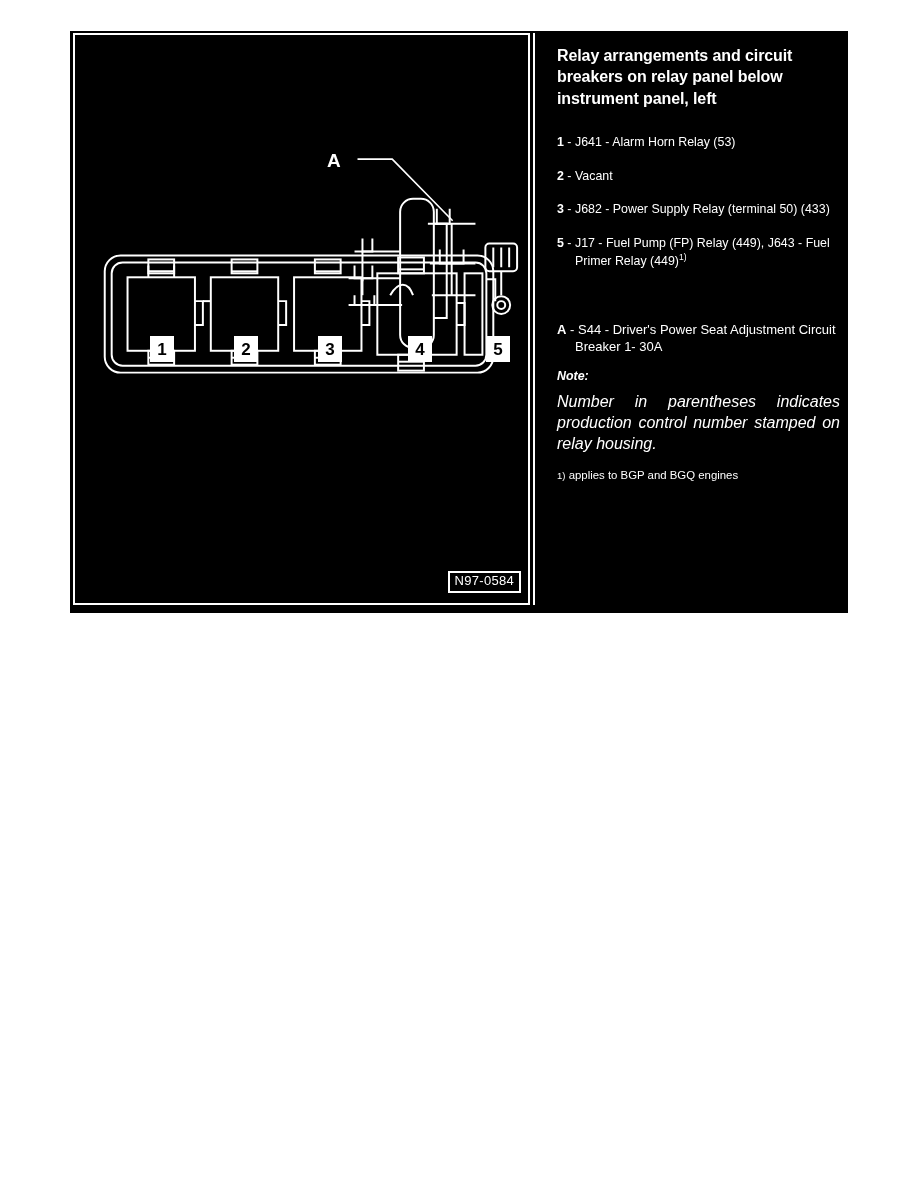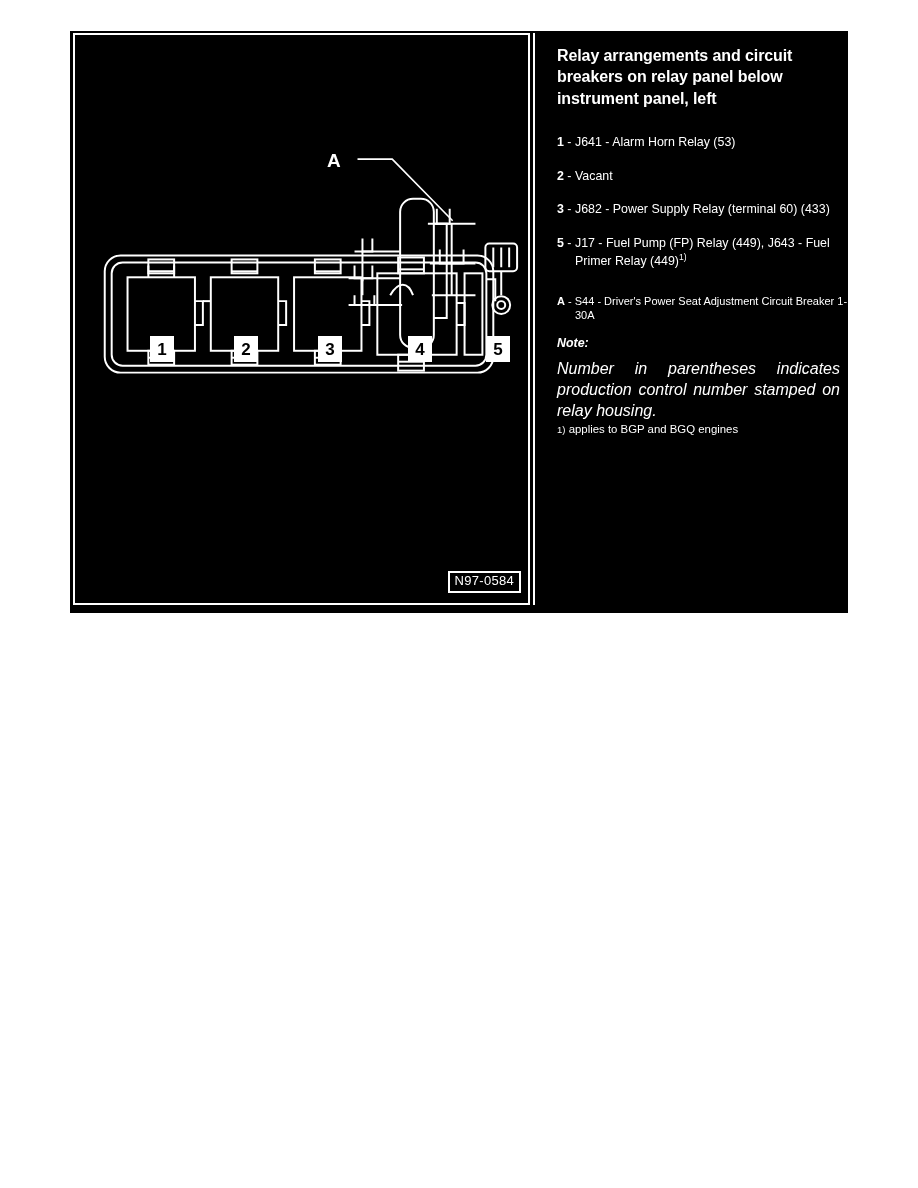--- a/index.html
+++ b/index.html
@@ -128,23 +128,23 @@
   }
   .legend-item .key {
     font-weight: bold;
   }
   .legend-item .sup {
     font-size: 8.5px;
     vertical-align: super;
   }
 
   #legend-item-a {
-    font-size: 11px;
+    font-size: 13px;
     line-height: 1.3;
-    margin-top: 24px;
+    margin-top: 52px;
     padding-left: 18px;
     text-indent: -18px;
     width: 283px;
   }
   #legend-item-a .key { font-weight: bold; }
 
   #note-block { margin-top: 14px; width: 283px; }
   #note-label {
     font-size: 12.4px;
     font-weight: bold;
@@ -152,20 +152,21 @@
     margin-bottom: 9px;
   }
   #note-text {
     font-size: 16px;
     font-style: italic;
     line-height: 1.3;
     text-align: justify;
     width: 283px;
   }
   #footnote {
+    margin-top: 13px;
     font-size: 11.4px;
     line-height: 1.25;
   }
   #footnote .sup-marker { font-size: 9.5px; }
 </style>
 </head>
 <body>
 
 <div id="plate">
 
@@ -277,21 +278,21 @@
 
       <div class="legend-item">
         <span class="key">2</span>
         <span>-</span>
         <span>Vacant</span>
       </div>
 
       <div class="legend-item">
         <span class="key">3</span>
         <span>-</span>
-        <span>J682 - Power Supply Relay (terminal 60) (433)</span>
+        <span>J682 - Power Supply Relay (terminal 50) (433)</span>
       </div>
 
 
       <div class="legend-item">
         <span class="key">5</span>
         <span>-</span>
         <span>J17 - Fuel Pump (FP) Relay (449), J643 - Fuel Primer Relay  (449)</span><span class="sup">1)</span>
       </div>
 
     </div>

